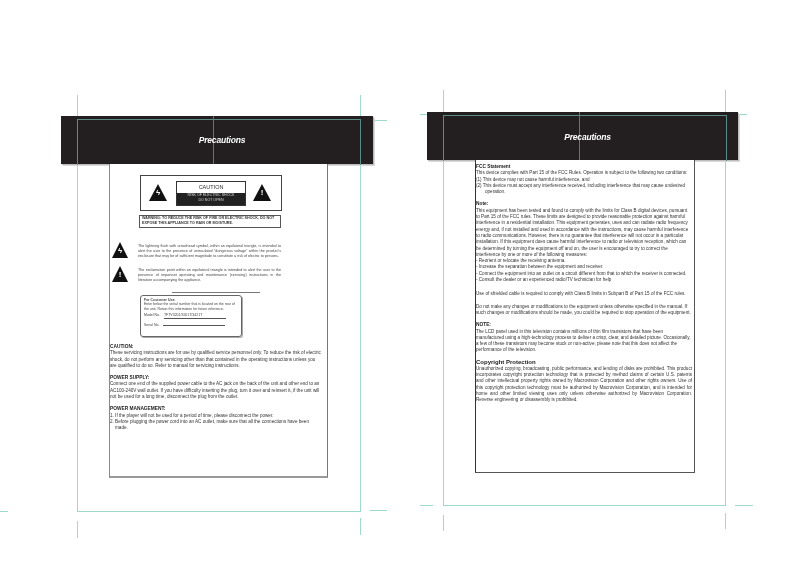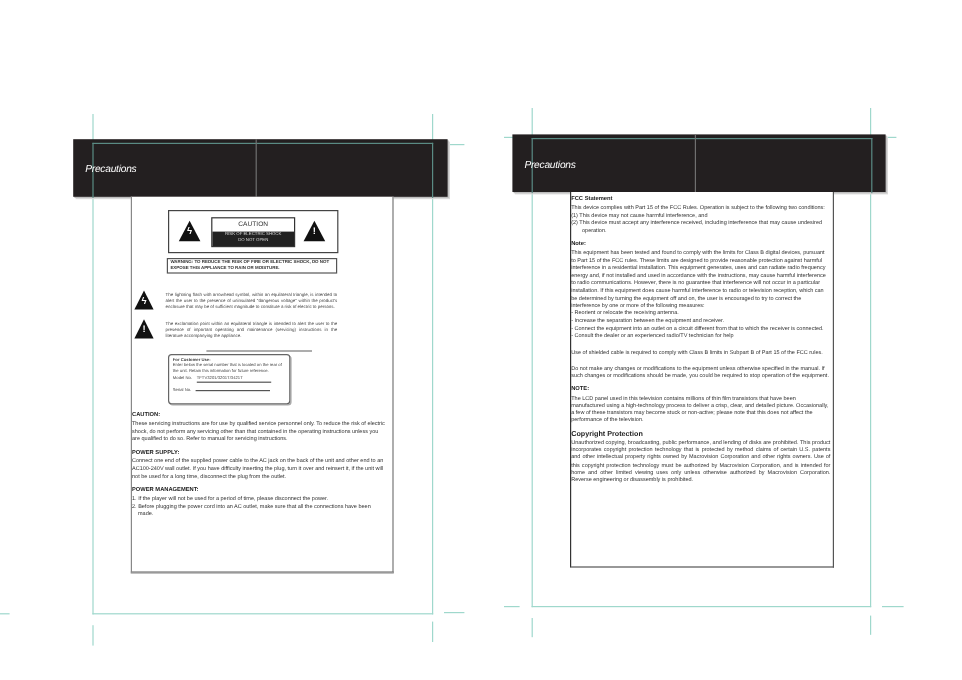--- a/index.html
+++ b/index.html
@@ -1,21 +1,21 @@
 <!DOCTYPE html>
 <html><head>
 <meta charset="utf-8">
 <style>
   html, body { margin:0; padding:0; }
   body { width:802px; height:567px; background:#ffffff; position:relative; overflow:hidden; font-family:"Liberation Sans", sans-serif; color:#222; }
   .spread { position:absolute; left:0; top:0; width:802px; height:567px; }
   .guide-v { position:absolute; width:1px; background:#9fd8cc; }
   .guide-h { position:absolute; height:1px; background:#9fd8cc; }
   .header-bar { position:absolute; background:#231f20; box-shadow:1px 1px 0 #bdbdbd, 2px 2px 0 #d9d9d9; }
-  .header-bar .title { position:absolute; left:10px; right:0; text-align:left; color:#fff; font-weight:normal; font-style:italic; font-size:8.5px; letter-spacing:-0.2px; }
+  .header-bar .title { position:absolute; left:10px; right:0; text-align:center; color:#fff; font-weight:bold; font-style:italic; font-size:8.5px; letter-spacing:-0.2px; }
   .header-bar .inner-guide { position:absolute; border-top:1px solid #5a8b84; border-left:1px solid #5a8b84; border-right:1px solid #5a8b84; }
   .header-bar .center-line { position:absolute; top:0; bottom:0; width:1px; background:#6f6f6f; }
   .content-box { position:absolute; border-left:1px solid #888; border-right:1px solid #777; border-bottom:2px solid #999; background:#fff; box-sizing:border-box; }
   .right .content-box { border-left:1px solid #333; border-right:1.5px solid #555; border-bottom:1.5px solid #555; }
   .txt { font-size:4.6px; line-height:6.3px; color:#333; }
   .txt p { margin:0; }
   .h { font-weight:bold; font-size:4.8px; color:#222; }
   .just { text-align:justify; }
   .gap { height:6px; }
   .caution-panel { position:absolute; border:1px solid #444; background:#fff; }

